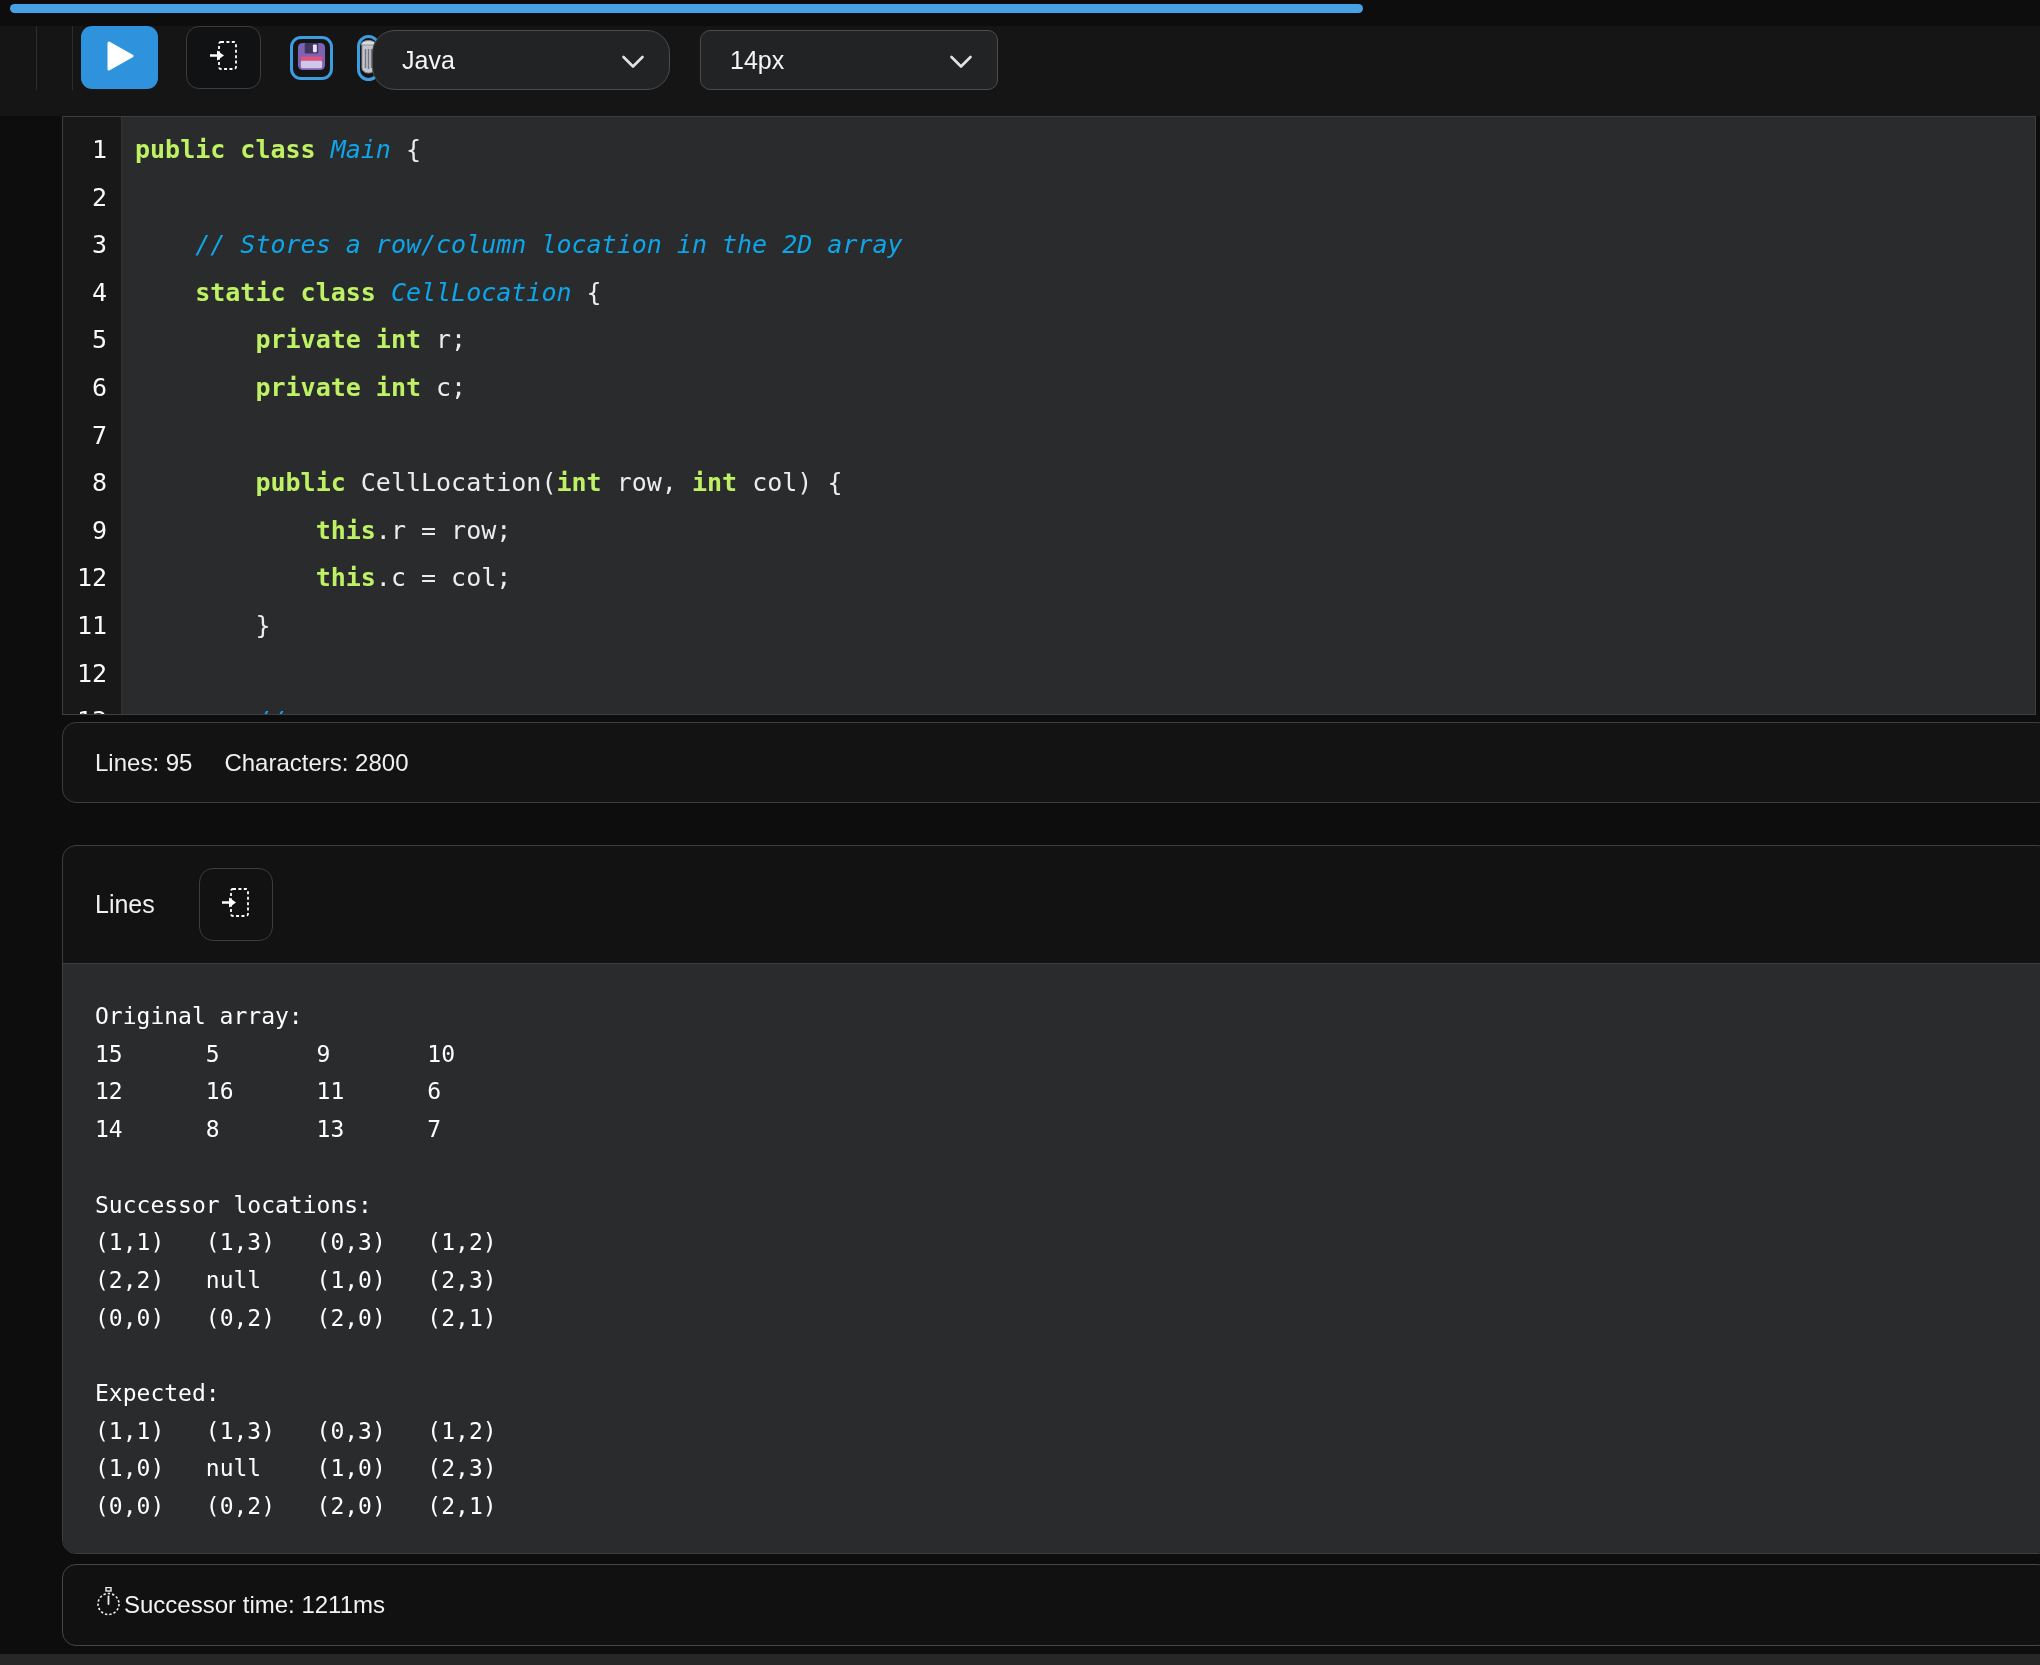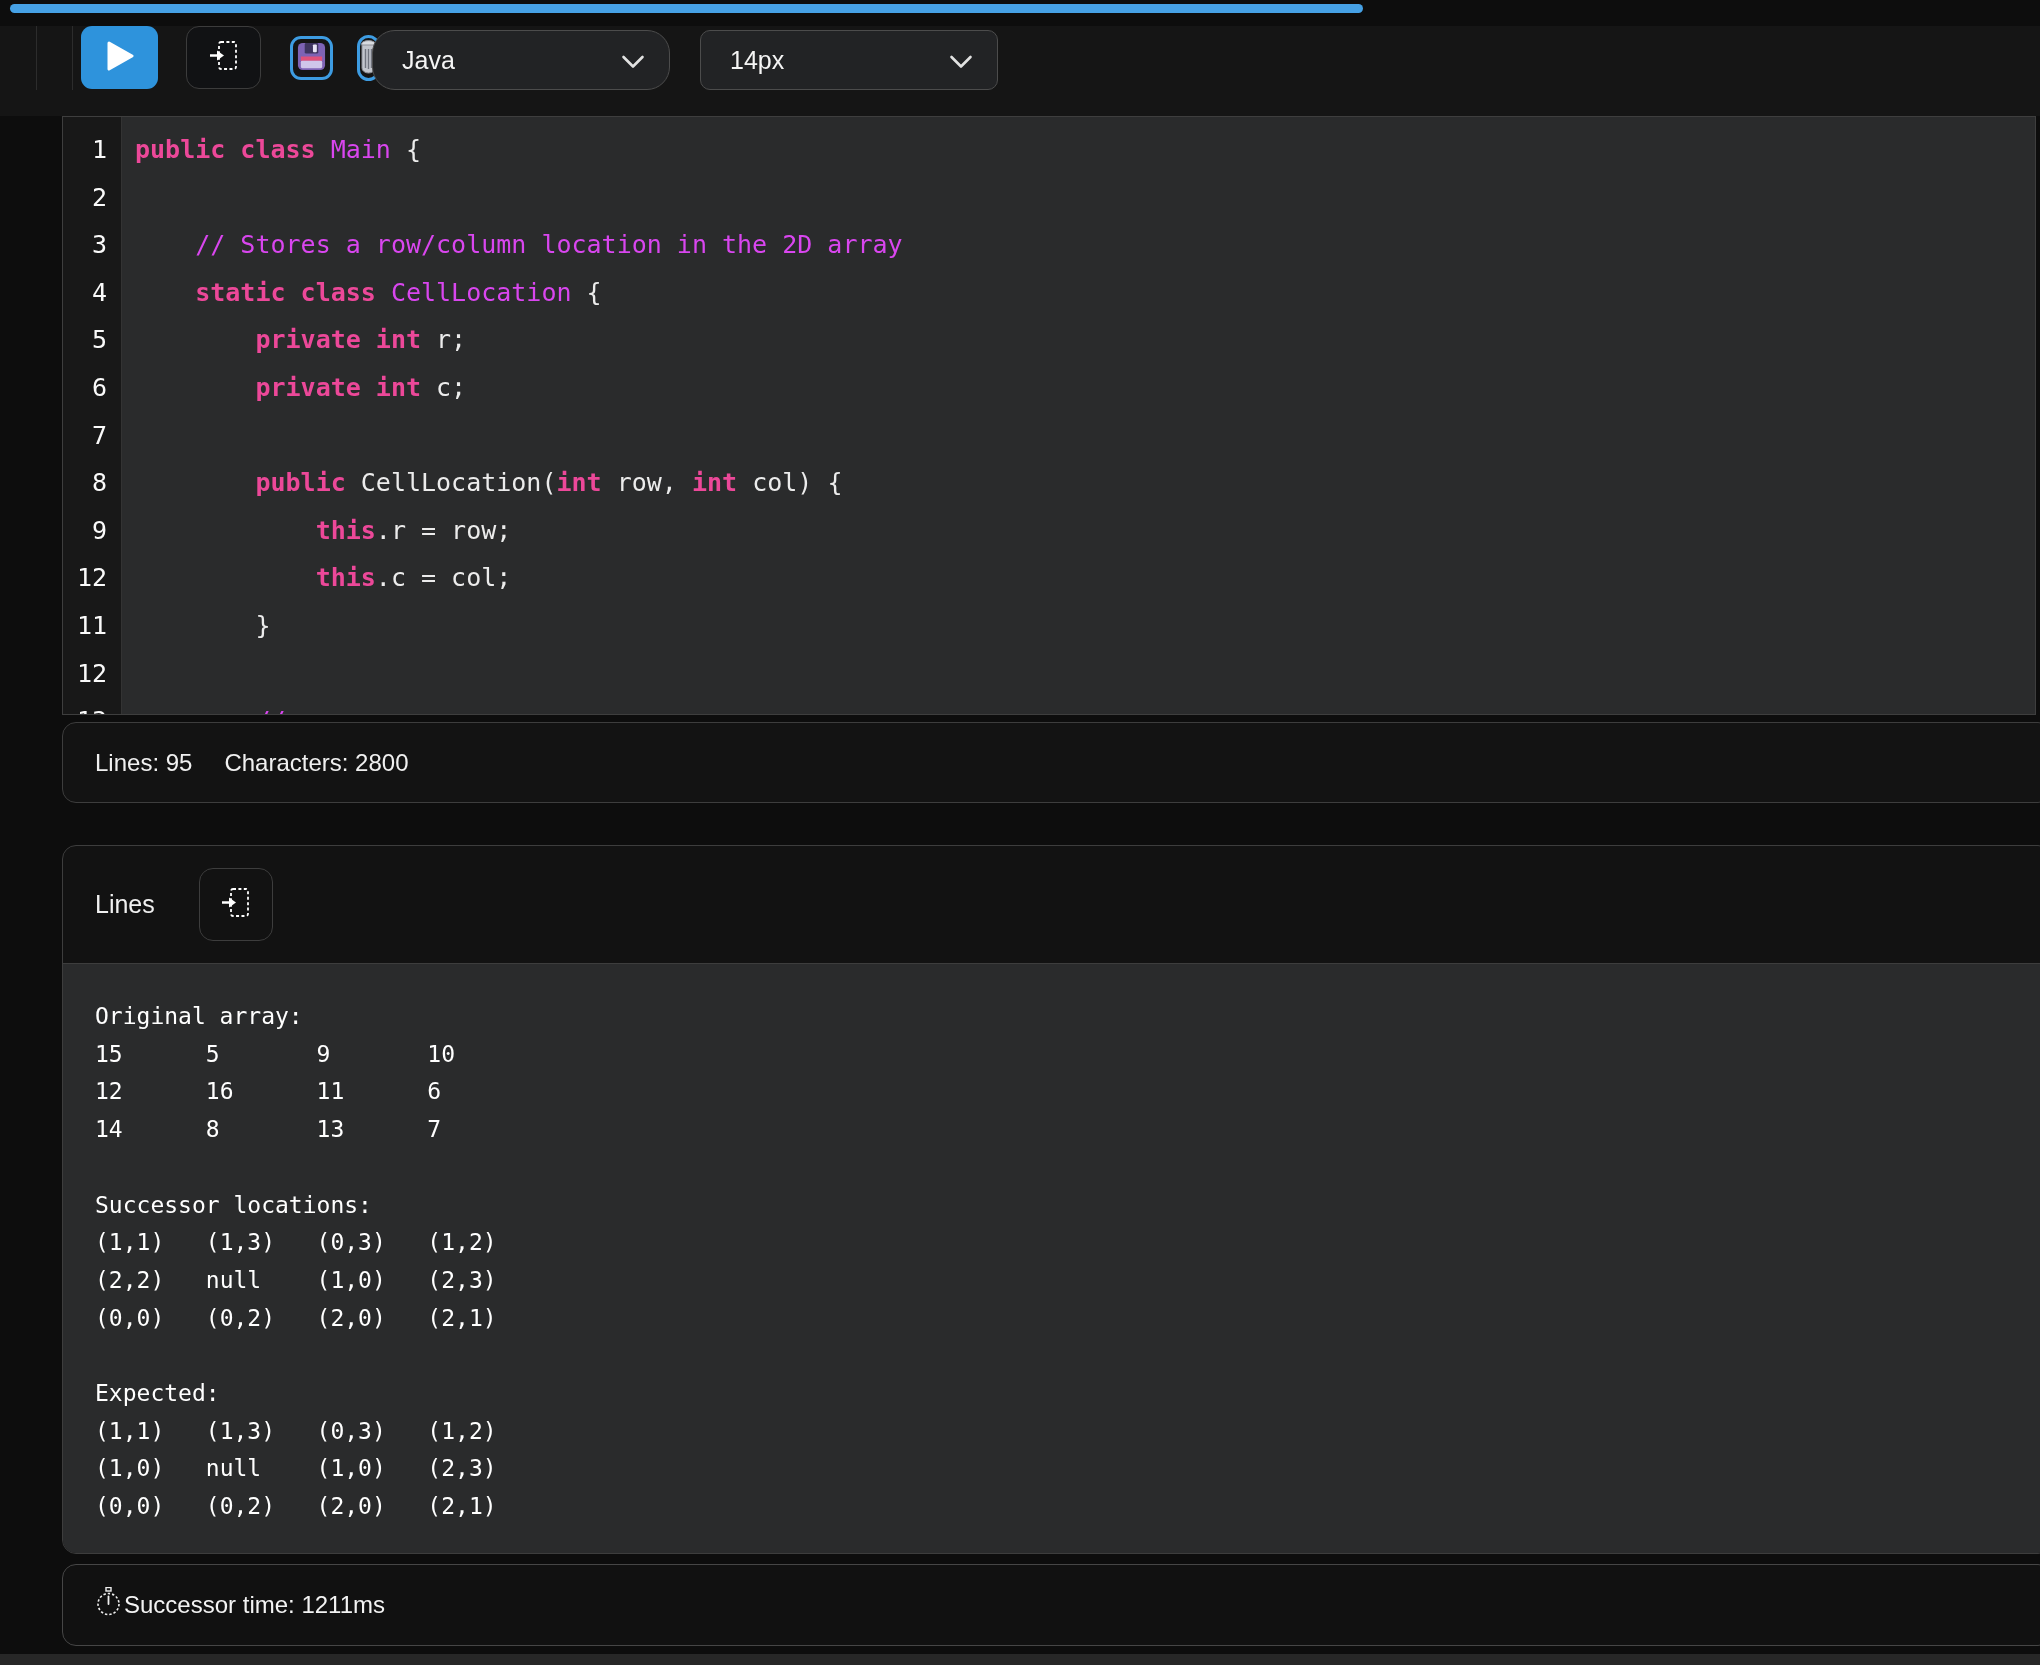--- a/index.html
+++ b/index.html
@@ -34,22 +34,22 @@
     background:#2a2b2c; border:1px solid #3e3e3e;
     display:flex; overflow:hidden;
     font-family:"DejaVu Sans Mono", monospace; font-size:25px; line-height:47.6px;
   }
   .gutter {
     width:59px; background:#181818; border-right:1px solid #333;
     padding:9px 14px 0 0; text-align:right; color:#fafafa; flex:none;
   }
   .code-lines { flex:1; padding:9px 0 0 13px; white-space:pre; color:#ececec; overflow:hidden; }
   .ln, .cl { height:47.6px; }
-  .cl .k { font-weight:bold; color:#ec4899; }
-  .cl .i { color:#d946ef; }
+  .cl .k { font-weight:bold; color:#bef264; }
+  .cl .i { font-style:italic; color:#0ea5e9; }
   
   .statusbar {
     position:absolute; left:62px; top:722px; width:1990px; height:81px;
     background:#131313; border:1.5px solid #3d3d3d; border-radius:14px;
     display:flex; align-items:center; padding-left:32px; gap:32px; font-size:24px;
   }
   
   .output-panel {
     position:absolute; left:62px; top:845px; width:1990px; height:709px;
     background:#121212; border:1.5px solid #3d3d3d; border-radius:14px; overflow:hidden;

